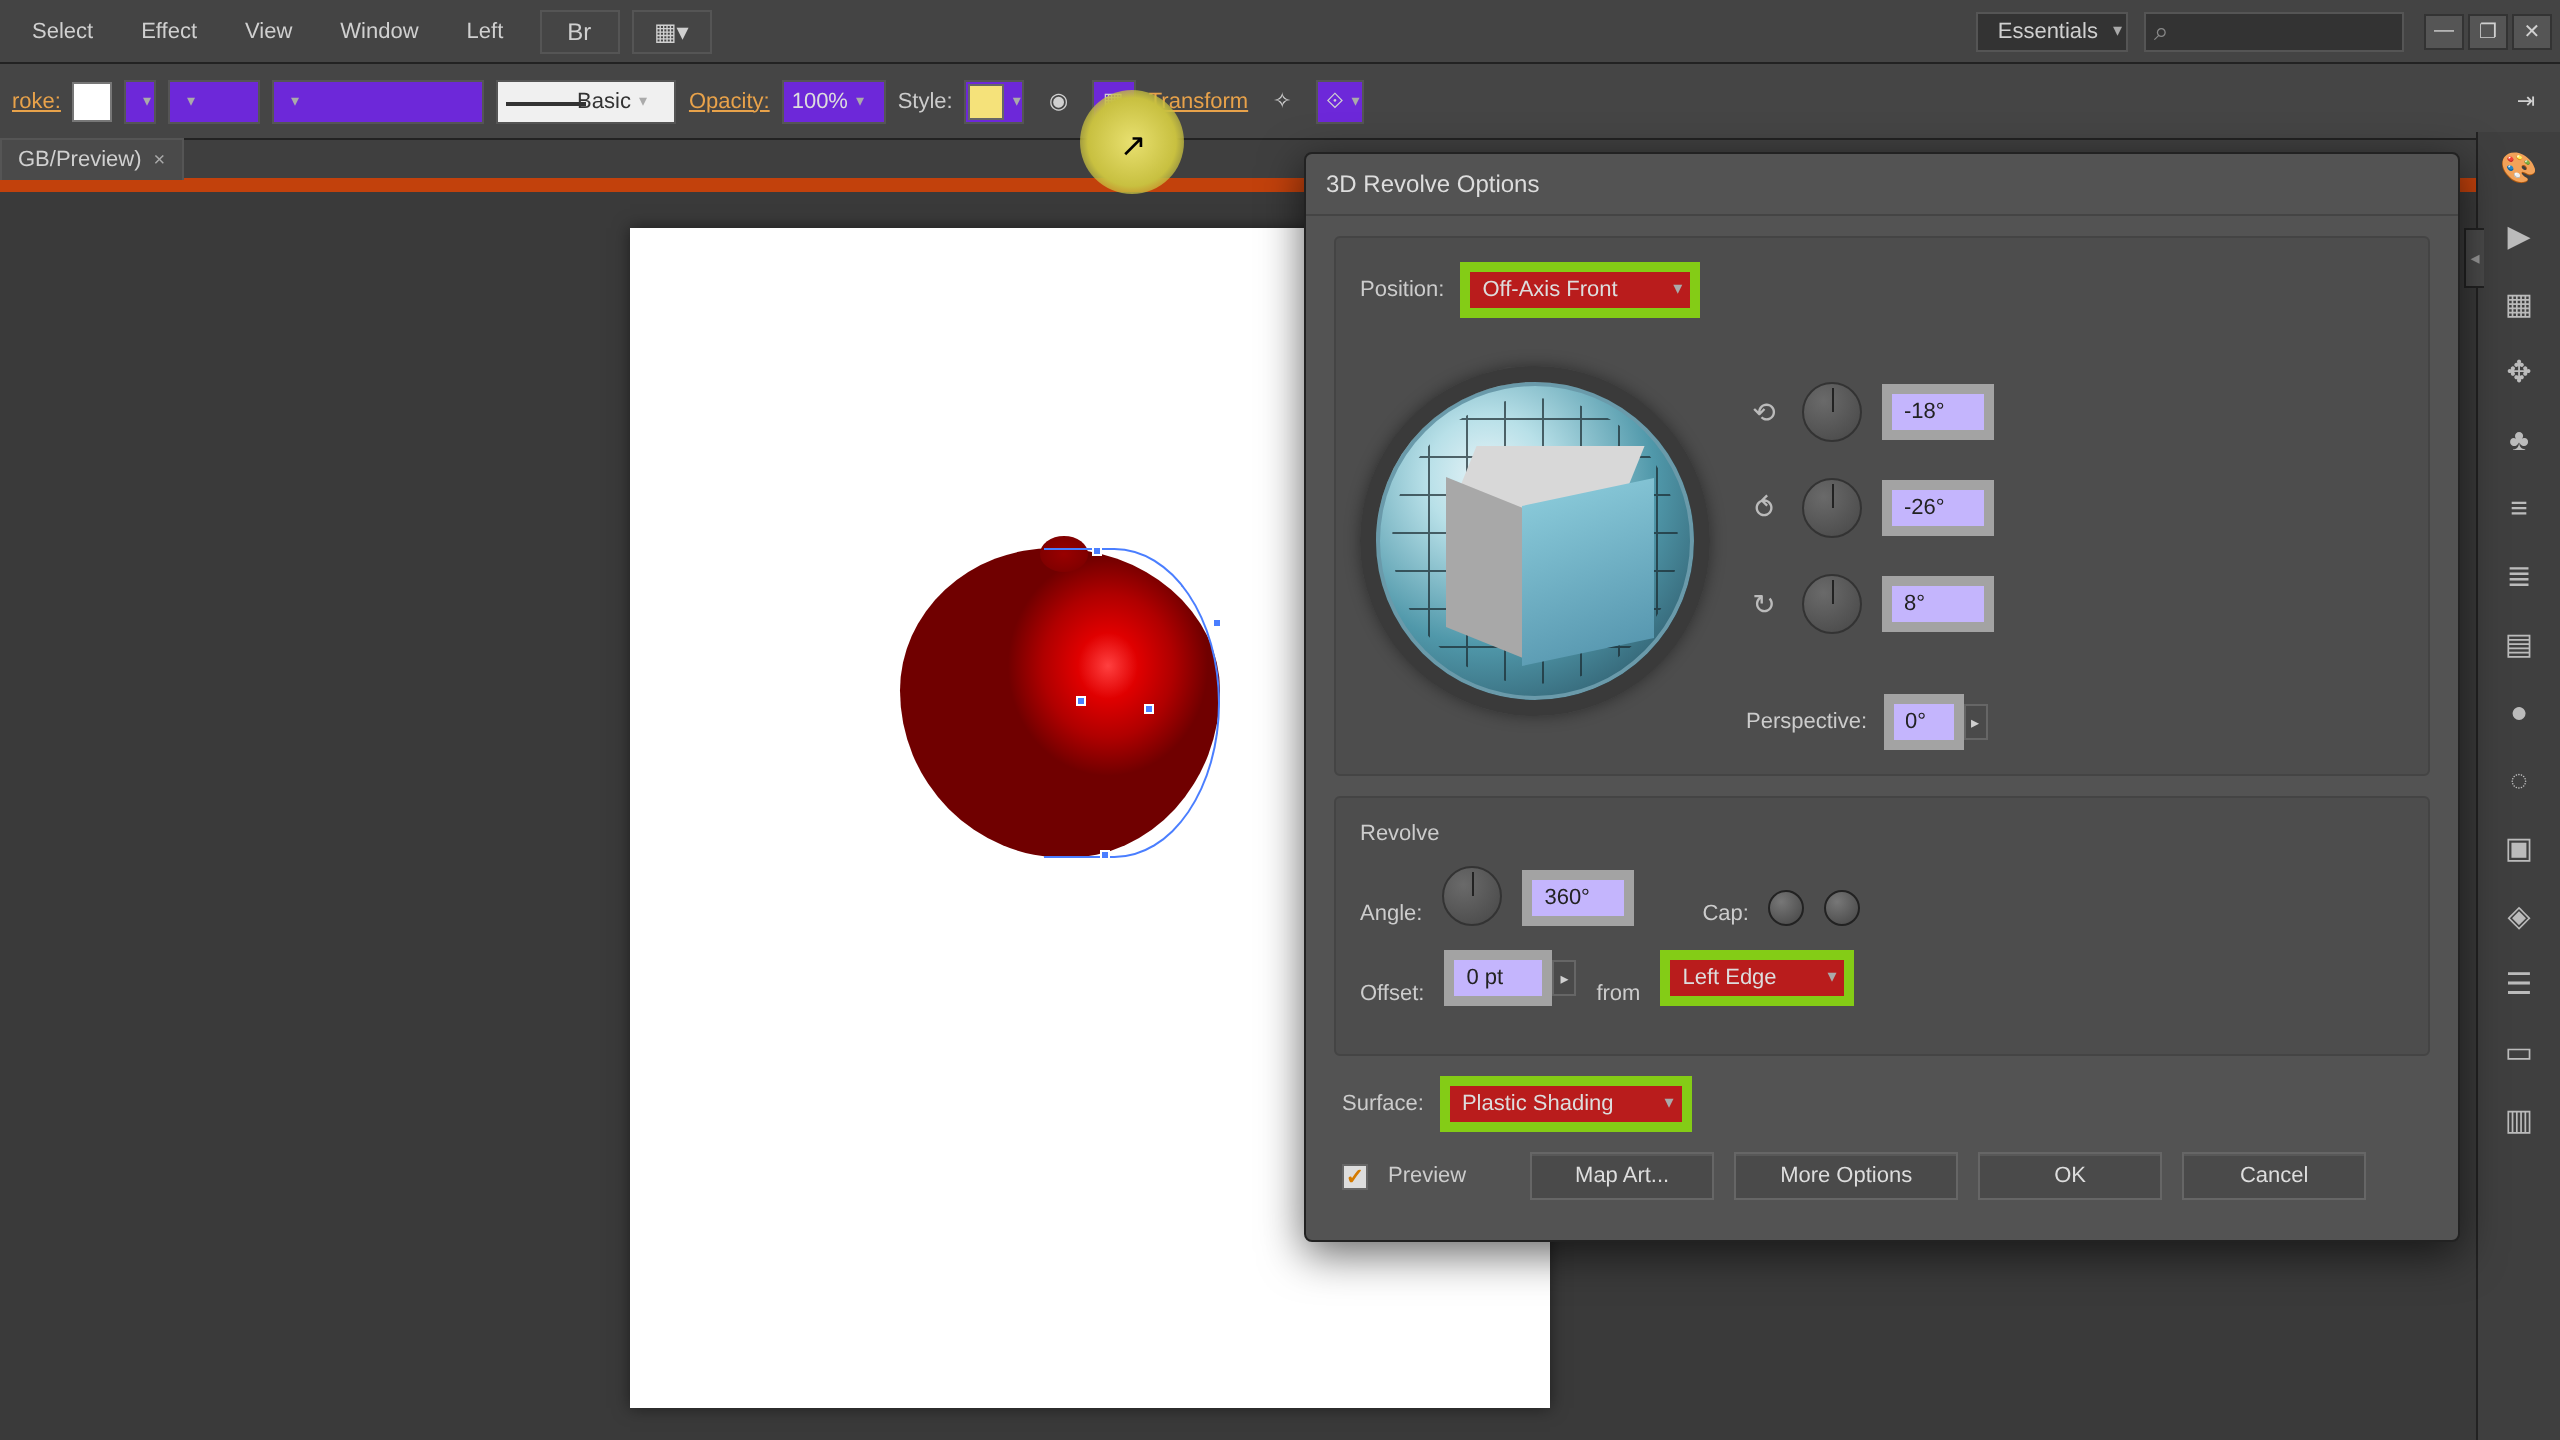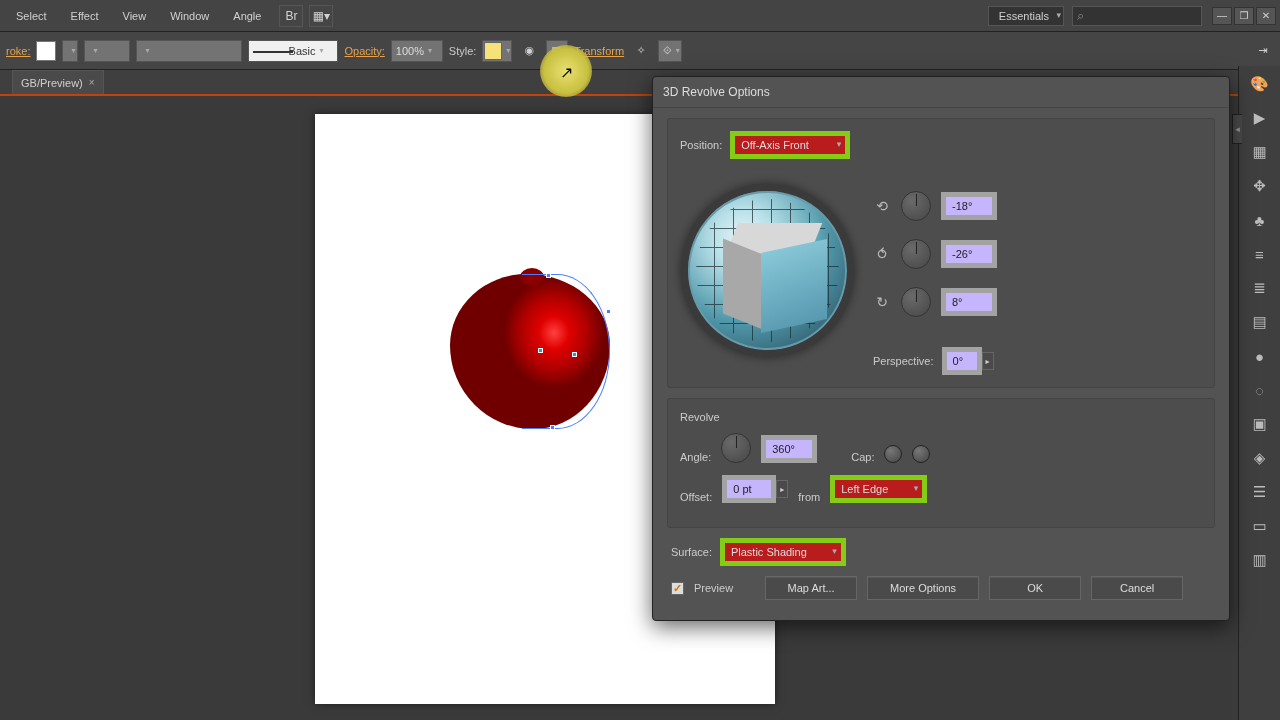--- a/index.html
+++ b/index.html
@@ -6,31 +6,31 @@
 body{background:#3a3a3a;width:1280px;height:720px;overflow:hidden;position:relative}
 .menubar{height:32px;background:#444;display:flex;align-items:center;padding:0 4px;border-bottom:1px solid #222}
 .menu-item{padding:8px 12px;cursor:pointer}
 .menubar .spacer{flex:1}
 .workspace-sel{background:#333;border:1px solid #555;padding:3px 14px 3px 10px;margin-right:8px;position:relative}
 .workspace-sel:after{content:"▾";position:absolute;right:2px;top:3px;font-size:9px;color:#aaa}
 .search-box{background:#333;border:1px solid #555;width:130px;height:20px;padding:2px 4px;display:flex;align-items:center}
 .search-box:before{content:"⌕";color:#888;margin-right:4px;font-size:13px}
 .win-controls{display:flex;gap:2px;margin-left:10px}
 .win-btn{width:20px;height:18px;background:#555;border:1px solid #333;display:flex;align-items:center;justify-content:center;font-size:10px}
-.icon-btn{width:24px;height:22px;border:1px solid #555;background:#454545;margin-left:6px;display:flex;align-items:center;justify-content:center;font-size:12px}
+.icon-btn{width:40px;height:22px;border:1px solid #555;background:#454545;margin-left:6px;display:flex;align-items:center;justify-content:center;font-size:12px}
 .toolbar{height:38px;background:#454545;display:flex;align-items:center;padding:0 6px;border-bottom:1px solid #222;gap:6px}
 .tb-label{color:#e8a24a;text-decoration:underline;font-size:11px}
-.tb-drop{background:#737373;border:1px solid #555;height:22px;display:flex;align-items:center;padding:0 4px;position:relative}
+.tb-drop{background:#6d28d9;border:1px solid #555;height:22px;display:flex;align-items:center;padding:0 4px;position:relative}
 .tb-drop:after{content:"▾";margin-left:4px;font-size:8px;color:#aaa}
 .swatch{width:20px;height:20px;border:1px solid #777;display:inline-block}
 .basic-stroke{width:90px;background:#f0f0f0;color:#333;justify-content:flex-end;padding-right:14px}
 .basic-stroke:before{content:"";position:absolute;left:4px;top:50%;width:40px;height:2px;background:#333}
 .style-swatch{background:#f5e27a;width:18px;height:18px;border:1px solid #666}
 .tb-icon{width:22px;height:22px;display:flex;align-items:center;justify-content:center;border:1px solid transparent}
-.tab-bar{height:26px;background:#3f3f3f;display:flex;padding-left:12px;border-bottom:2px solid #c2410c}
+.tab-bar{height:26px;background:#3f3f3f;display:flex;align-items:center;padding-left:0;border-bottom:7px solid #c2410c}
 .doc-tab{background:#4a4a4a;padding:4px 8px;border:1px solid #555;border-bottom:none;font-size:10px;color:#ccc;display:flex;align-items:center;gap:6px}
 .doc-tab .close{color:#aaa;font-size:10px}
 .canvas-area{position:absolute;top:96px;left:0;bottom:0;right:42px;background:#3a3a3a}
 .artboard{position:absolute;left:315px;top:18px;width:460px;height:590px;background:#fff;box-shadow:0 0 8px rgba(0,0,0,.5)}
 .apple{position:absolute;left:135px;top:160px;width:160px;height:155px}
 .apple-body{width:100%;height:100%;background:radial-gradient(ellipse 50px 55px at 65% 38%,#ff4040 0%,#e00000 30%,#b00000 65%,#700000 100%);border-radius:48% 52% 48% 52% / 46% 46% 54% 54%;position:relative}
 .apple-body:before{content:"";position:absolute;top:-6px;left:44%;width:24px;height:18px;background:radial-gradient(ellipse at center,#900 0%,#700 100%);border-radius:50%}
 .apple-wire{position:absolute;top:0;left:45%;width:55%;height:100%;border:1px solid #4a7eff;border-radius:0 60% 60% 0 / 0 50% 50% 0;border-left:none}
 .anchor{position:absolute;width:5px;height:5px;background:#4a7eff;border:1px solid #fff}
 .highlight-cursor{position:absolute;left:540px;top:45px;width:52px;height:52px;background:radial-gradient(circle,#e8e070 0%,#c8c040 60%,rgba(200,200,64,0) 100%);border-radius:50%;z-index:50;pointer-events:none}
@@ -72,21 +72,21 @@
 .expand-tab{position:absolute;right:38px;top:48px;width:10px;height:30px;background:#4a4a4a;border:1px solid #222;border-right:none;display:flex;align-items:center;justify-content:center;font-size:9px;color:#999}
 </style>
 </head>
 <body>
 
 <div class="menubar">
   <div class="menu-item">Select</div>
   <div class="menu-item">Effect</div>
   <div class="menu-item">View</div>
   <div class="menu-item">Window</div>
-  <div class="menu-item">Angle</div>
+  <div class="menu-item">Left</div>
   <div class="icon-btn">Br</div>
   <div class="icon-btn">▦▾</div>
   <div class="spacer"></div>
   <div class="workspace-sel">Essentials</div>
   <div class="search-box"></div>
   <div class="win-controls">
     <div class="win-btn">—</div>
     <div class="win-btn">❐</div>
     <div class="win-btn">✕</div>
   </div>

